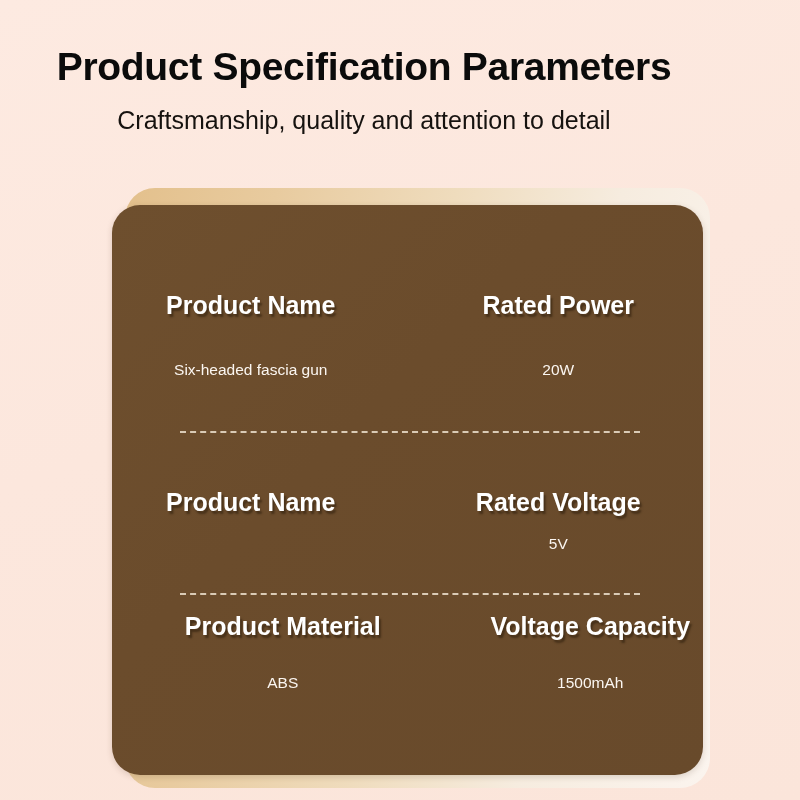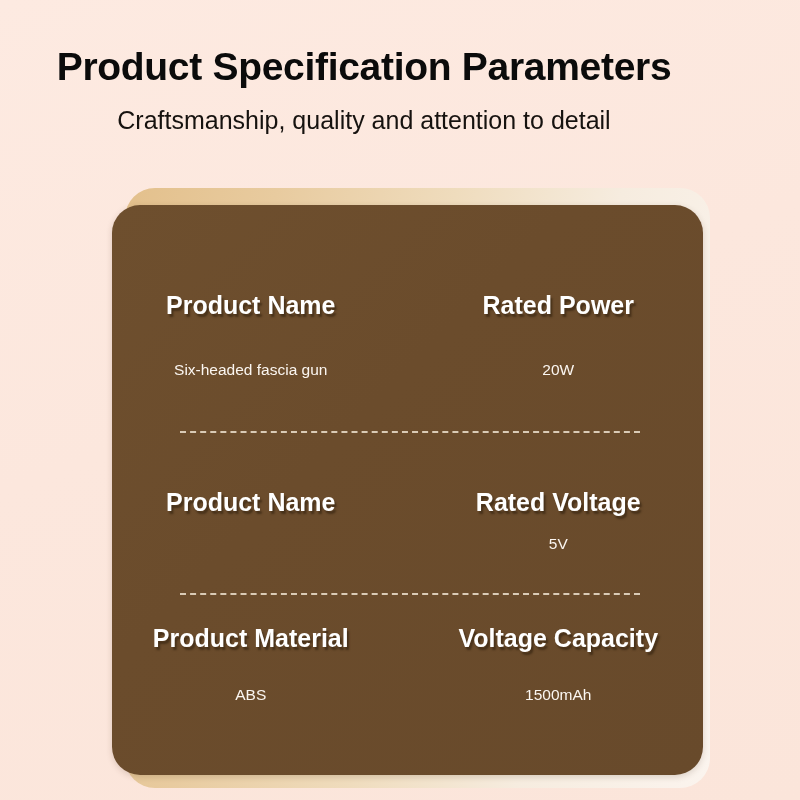--- a/index.html
+++ b/index.html
@@ -94,21 +94,21 @@
   }
 
   .spec-row {
     position: absolute;
     left: 0;
     width: 591px;
     display: flex;
   }
   .spec-row.r1 { top: 85px; }
   .spec-row.r2 { top: 282px; }
-  .spec-row.r3 { top: 418px; }
+  .spec-row.r3 { top: 406px; padding-left: 32px; }
 
   .spec-cell {
     flex: 0 0 50%;
     text-align: center;
     box-sizing: border-box;
   }
   .spec-cell.left  { padding-right: 18px; }
   .spec-cell.right { padding-left: 6px; }
 
   .spec-label {

